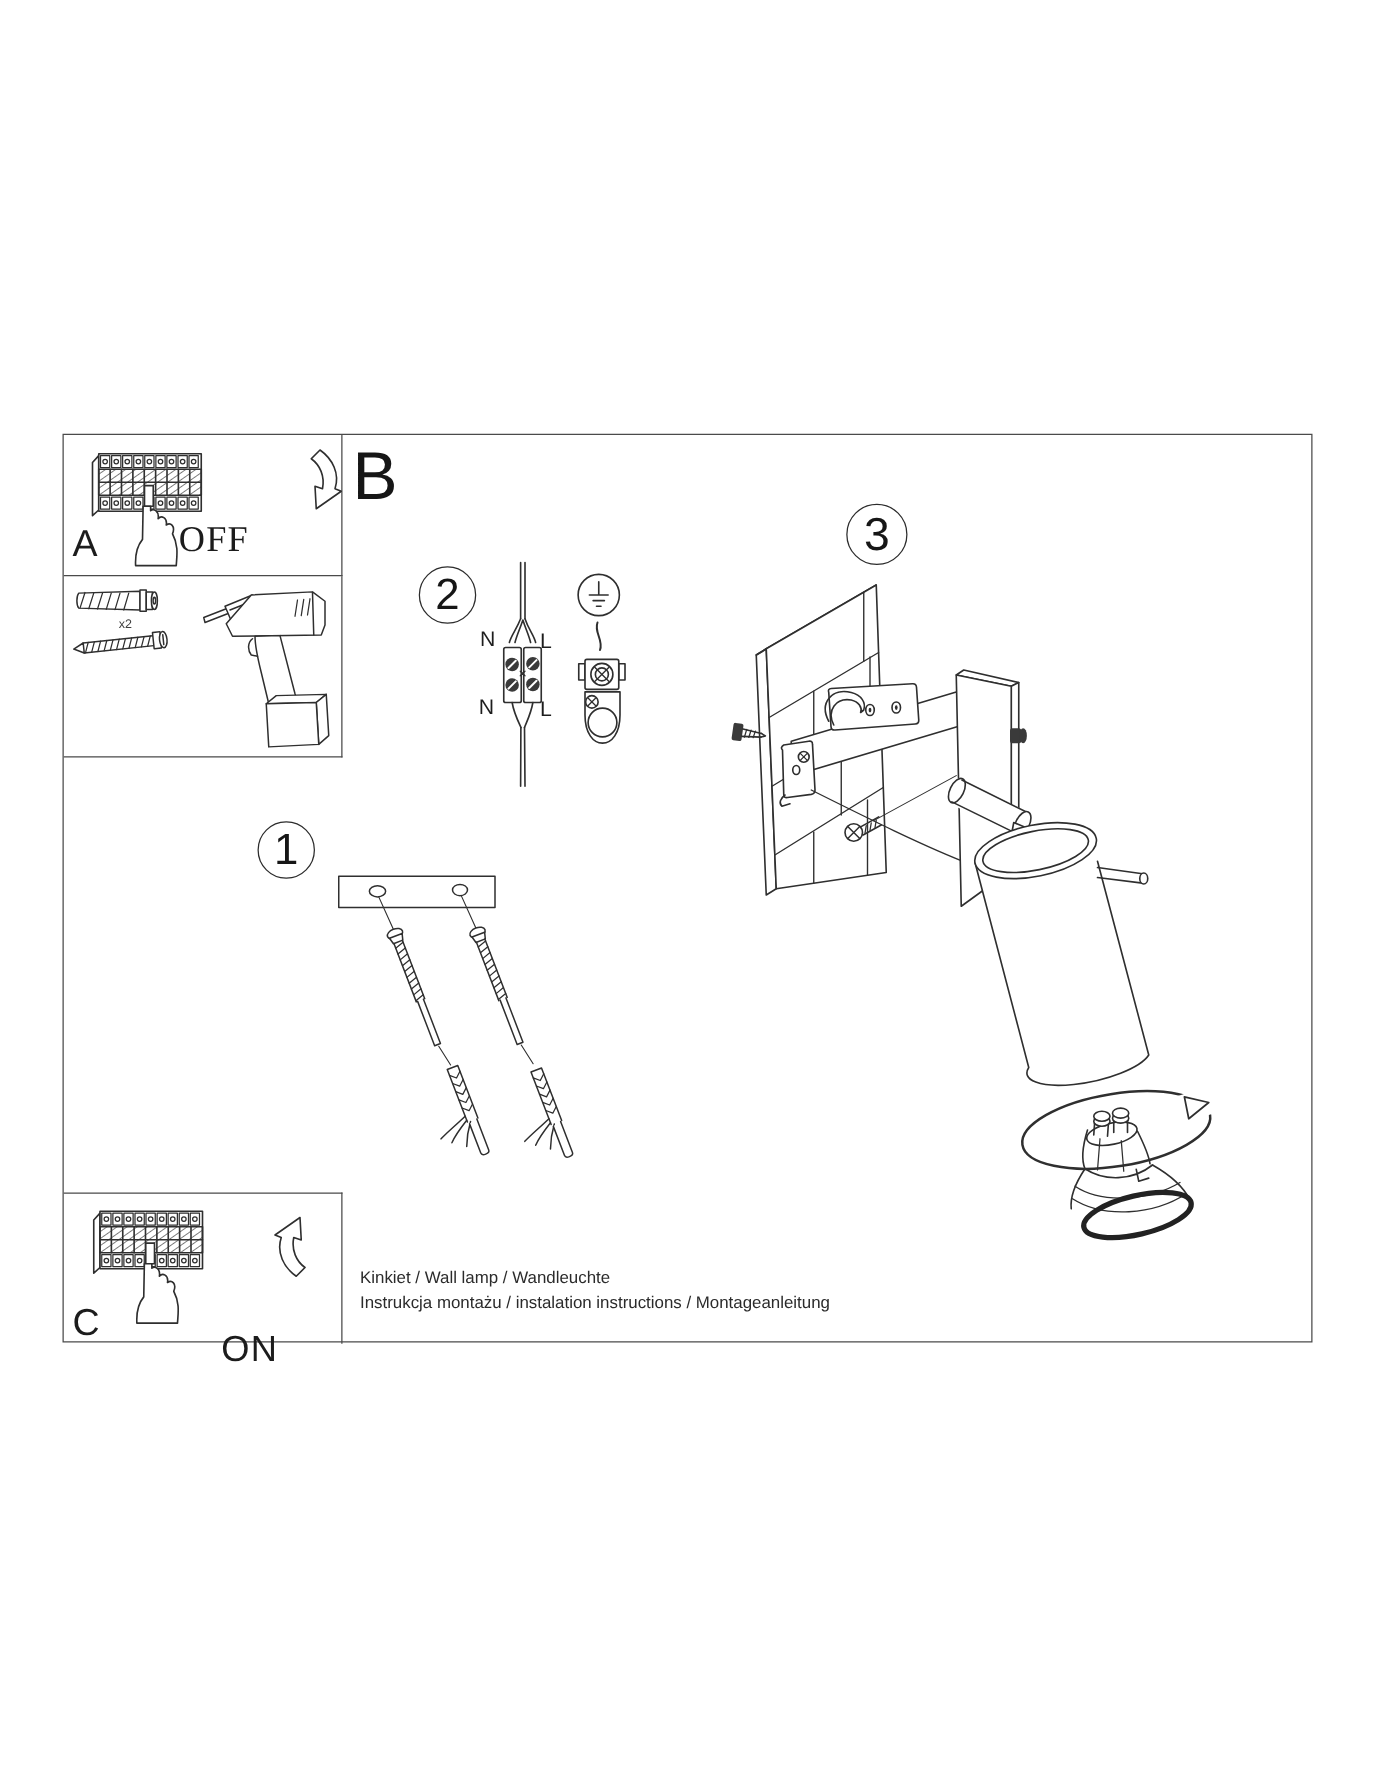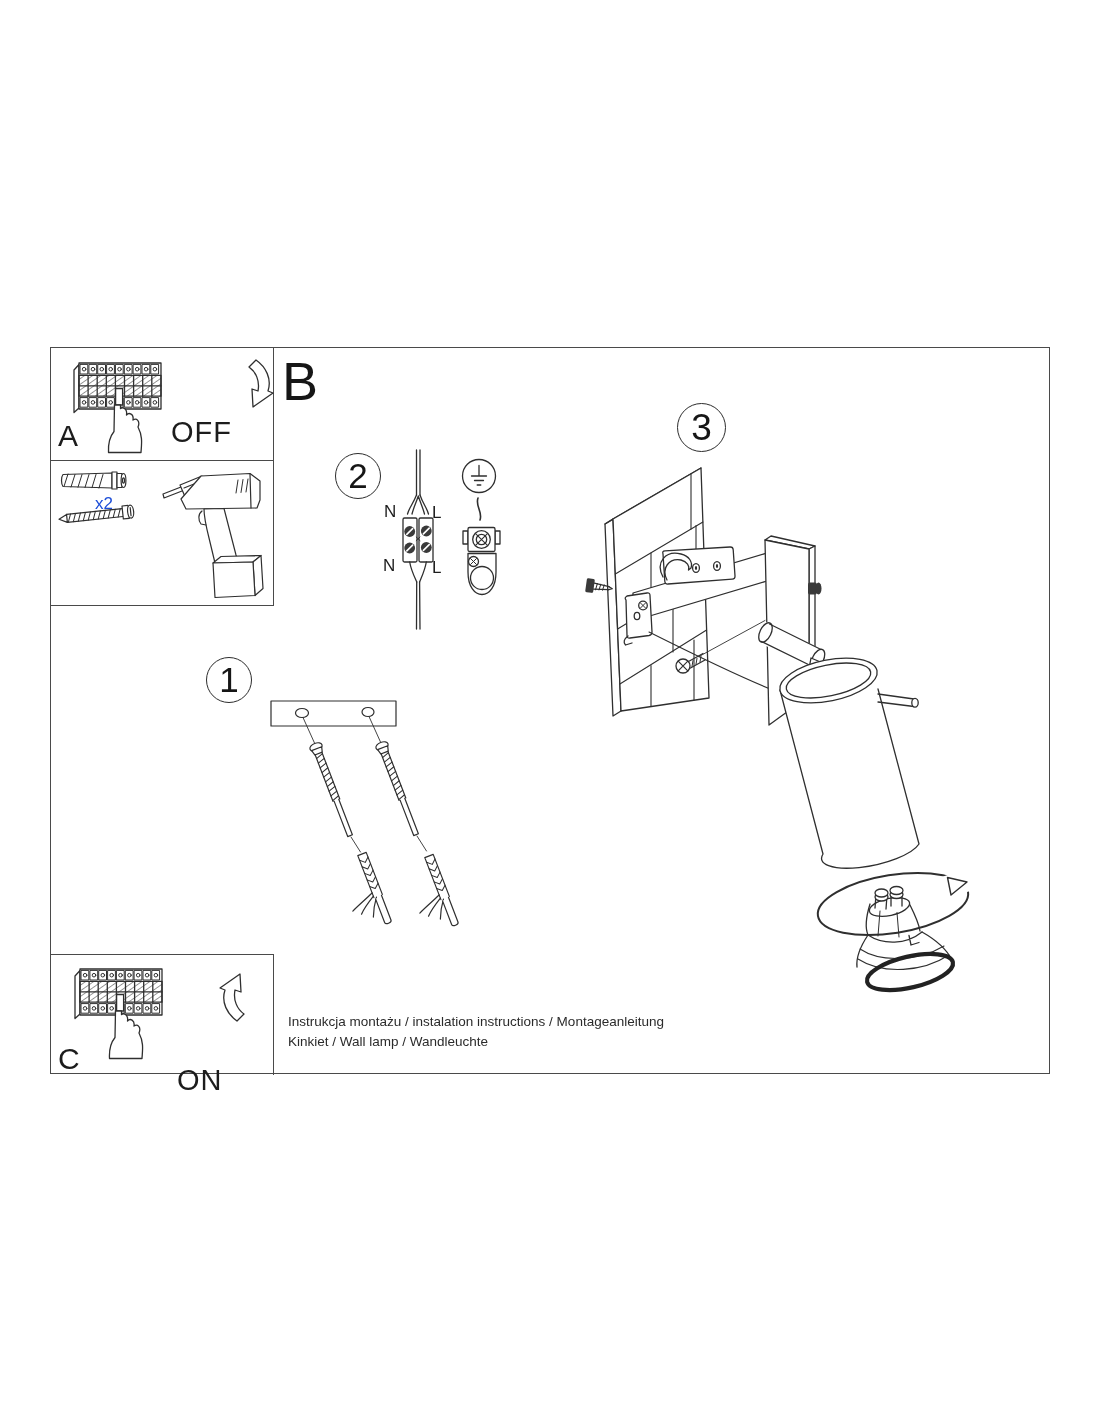--- a/index.html
+++ b/index.html
@@ -8,21 +8,21 @@
   .sheet{position:absolute;left:50px;top:347px;width:1000px;height:727px;
          border:1.5px solid #4a4a4a;box-sizing:border-box;}
   .cell{position:absolute;box-sizing:border-box;}
   .cell-a{left:0;top:0;width:223px;height:113px;border-right:1.4px solid #4a4a4a;border-bottom:1.4px solid #4a4a4a;}
   .cell-tools{left:0;top:113px;width:223px;height:145px;border-right:1.4px solid #4a4a4a;border-bottom:1.4px solid #4a4a4a;}
   .cell-c{left:0;top:606px;width:223px;height:121px;border-right:1.4px solid #4a4a4a;border-top:1.4px solid #4a4a4a;}
   .lbl{position:absolute;white-space:nowrap;}
   .letter{font-size:30px;color:#1c1c1c;}
   .letter-b{font-size:54px;color:#161616;}
   .state{font-size:29px;letter-spacing:1px;color:#1c1c1c;}
-  .qty{font-size:17px;color:#1d4ed8;}
+  .qty{font-size:10px;color:#404040;}
   .wire-lbl{font-size:17px;color:#1d1d1d;}
   .badge{position:absolute;border:1.7px solid #2c2c2c;border-radius:50%;
          display:flex;align-items:center;justify-content:center;
          color:#161616;background:#fff;box-sizing:border-box;}
   .footer{position:absolute;left:237px;top:664px;font-size:13.5px;line-height:19.5px;color:#2b2b2b;}
   svg.art{position:absolute;left:0;top:0;width:1000px;height:727px;}
 </style>
 </head>
 <body>
 
@@ -257,21 +257,21 @@
             <ellipse cx="830.5" cy="549" rx="6.5" ry="4" fill="#fff"></ellipse>
             <ellipse cx="830.5" cy="545" rx="6.5" ry="4" fill="#fff"></ellipse>
             <ellipse cx="845.5" cy="546.5" rx="6.5" ry="4" fill="#fff"></ellipse>
             <ellipse cx="845.5" cy="542.5" rx="6.5" ry="4" fill="#fff"></ellipse>
           </g>
         </g>
       </g>
     </svg>
 
     <span class="lbl letter" style="left:7px;top:71px;">A</span>
-    <span class="lbl state" style="left:120px;top:68px;">OFF</span>
+    <span class="lbl state" style="left:92px;top:68px;font-family:Liberation Serif, serif;">OFF</span>
     <span class="lbl qty" style="left:44px;top:146px;">x2</span>
     <span class="lbl letter-b" style="left:231px;top:2px;">B</span>
 
     <div class="badge" style="left:155px;top:309px;width:46px;height:46px;font-size:35px;">
       <span>1</span>
     </div>
     <div class="badge" style="left:284px;top:105px;width:46px;height:46px;font-size:35px;">
       <span>2</span>
     </div>
     <div class="badge" style="left:626px;top:55px;width:49px;height:49px;font-size:37px;">
@@ -280,17 +280,17 @@
 
     <span class="lbl wire-lbl" style="left:333px;top:154px;">N</span>
     <span class="lbl wire-lbl" style="left:381px;top:155px;">L</span>
     <span class="lbl wire-lbl" style="left:332px;top:208px;">N</span>
     <span class="lbl wire-lbl" style="left:381px;top:210px;">L</span>
 
     <span class="lbl letter" style="left:7px;top:694px;">C</span>
     <span class="lbl state" style="left:126px;top:716px;">ON</span>
 
     <div class="footer">
+      <div>Kinkiet / Wall lamp / Wandleuchte</div>
       <div>Instrukcja montażu / instalation instructions / Montageanleitung</div>
-      <div>Kinkiet / Wall lamp / Wandleuchte</div>
     </div>
   </div>
 </div>
 
 </body></html>

